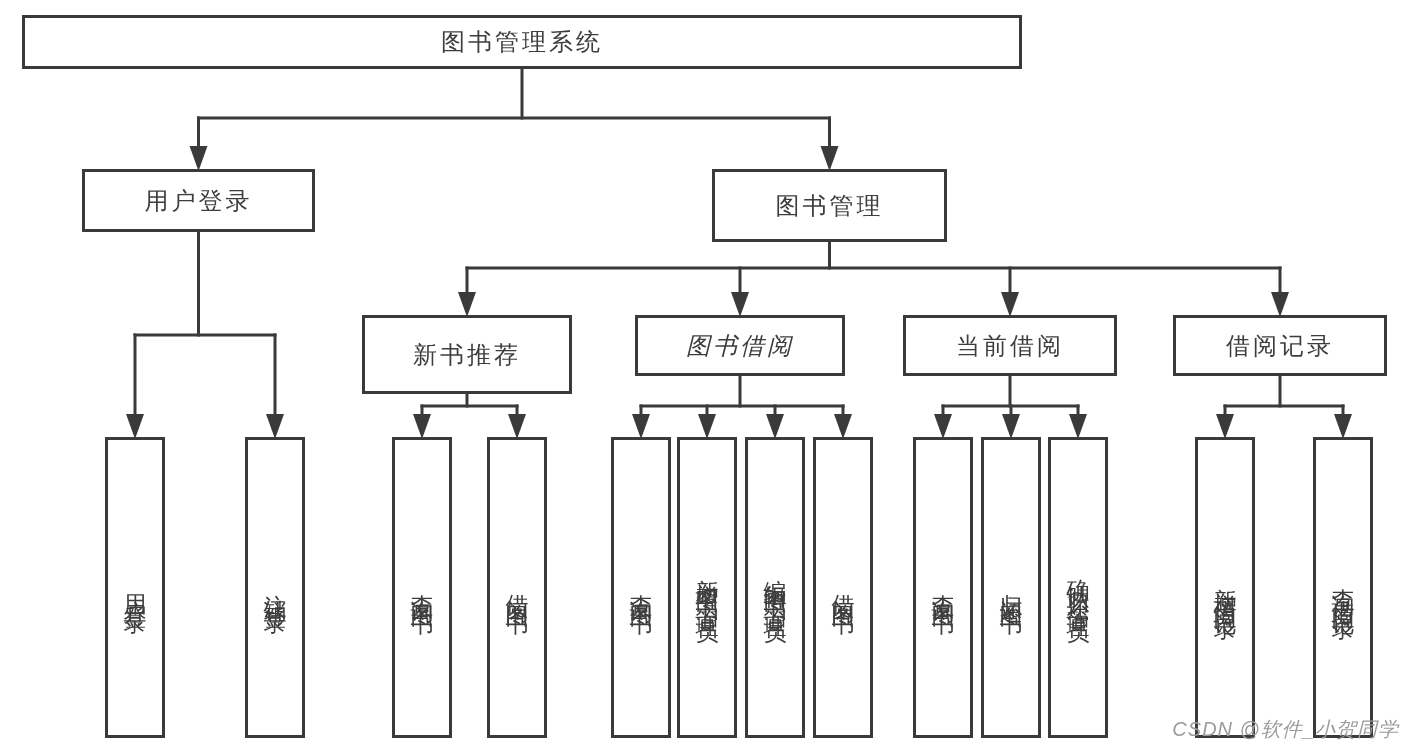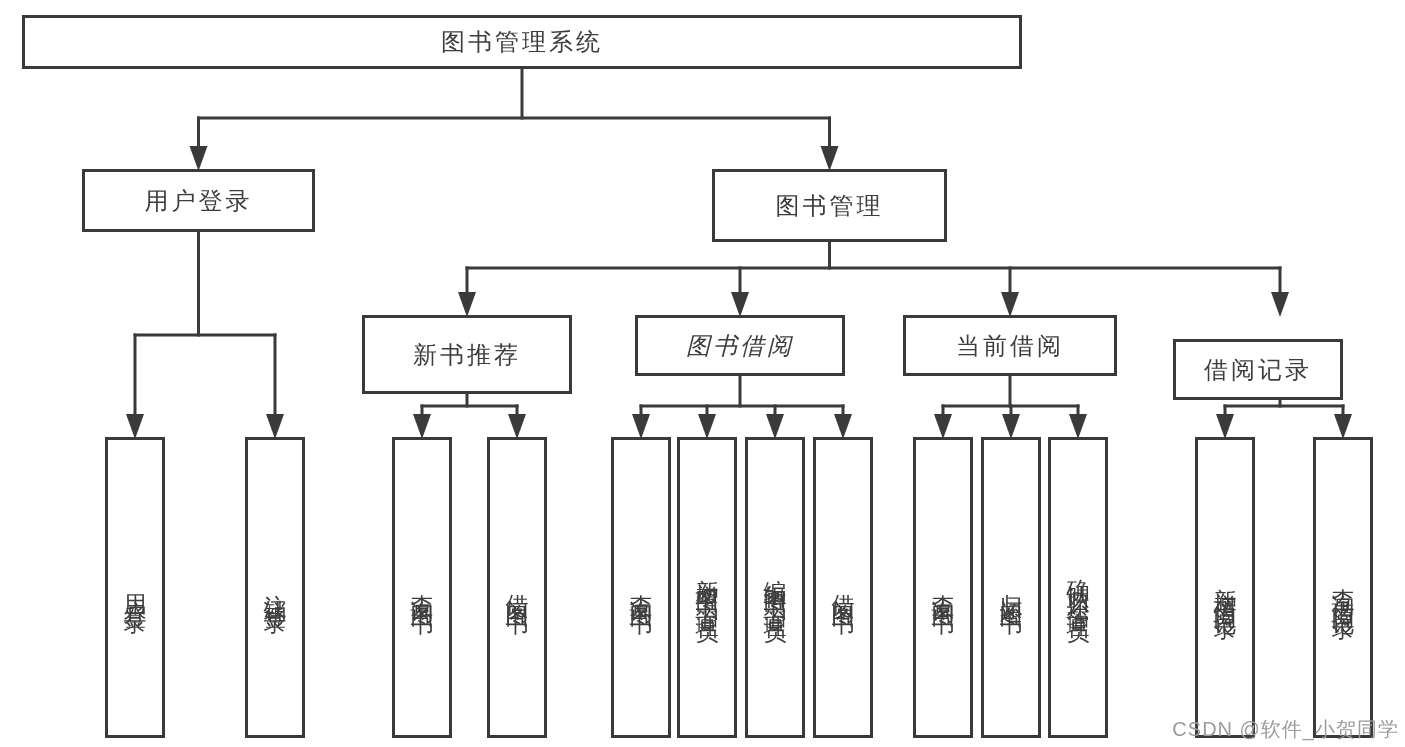--- a/index.html
+++ b/index.html
@@ -120,21 +120,21 @@
       </div>
       <div class="node h" style="left: 362px; top: 315px; width: 210px; height: 79px;">
         <span class="label">新书推荐</span>
       </div>
       <div class="node h" style="left: 635px; top: 315px; width: 210px; height: 61px; font-style: italic;">
         <span class="label">图书借阅</span>
       </div>
       <div class="node h" style="left: 903px; top: 315px; width: 214px; height: 61px;">
         <span class="label">当前借阅</span>
       </div>
-      <div class="node h" style="left: 1173px; top: 315px; width: 170px; height: 61px; margin-top: 24px;">
+      <div class="node h" style="left: 1173px; top: 315px; width: 214px; height: 61px;">
         <span class="label">借阅记录</span>
       </div>
       <div class="node v" style="left: 105px; top: 437px; width: 60px; height: 301px;">
         <span class="label">用户登录</span>
       </div>
       <div class="node v" style="left: 245px; top: 437px; width: 60px; height: 301px;">
         <span class="label">注销登录</span>
       </div>
       <div class="node v" style="left: 392px; top: 437px; width: 60px; height: 301px;">
         <span class="label">查询图书</span>
@@ -163,14 +163,14 @@
       <div class="node v" style="left: 1048px; top: 437px; width: 60px; height: 301px;">
         <span class="label">确认归还（管理员）</span>
       </div>
       <div class="node v" style="left: 1195px; top: 437px; width: 60px; height: 301px;">
         <span class="label">新增借阅记录</span>
       </div>
       <div class="node v" style="left: 1313px; top: 437px; width: 60px; height: 301px;">
         <span class="label">查询借阅记录</span>
       </div>
     </div>
-  <div id="watermark" style="color: rgb(155, 155, 155);">CSDN @软件_小贺同学</div>
+  <div id="watermark" style="color: rgb(155, 155, 155); font-style: italic;">CSDN @软件_小贺同学</div>
 </div>
 
 </body></html>

